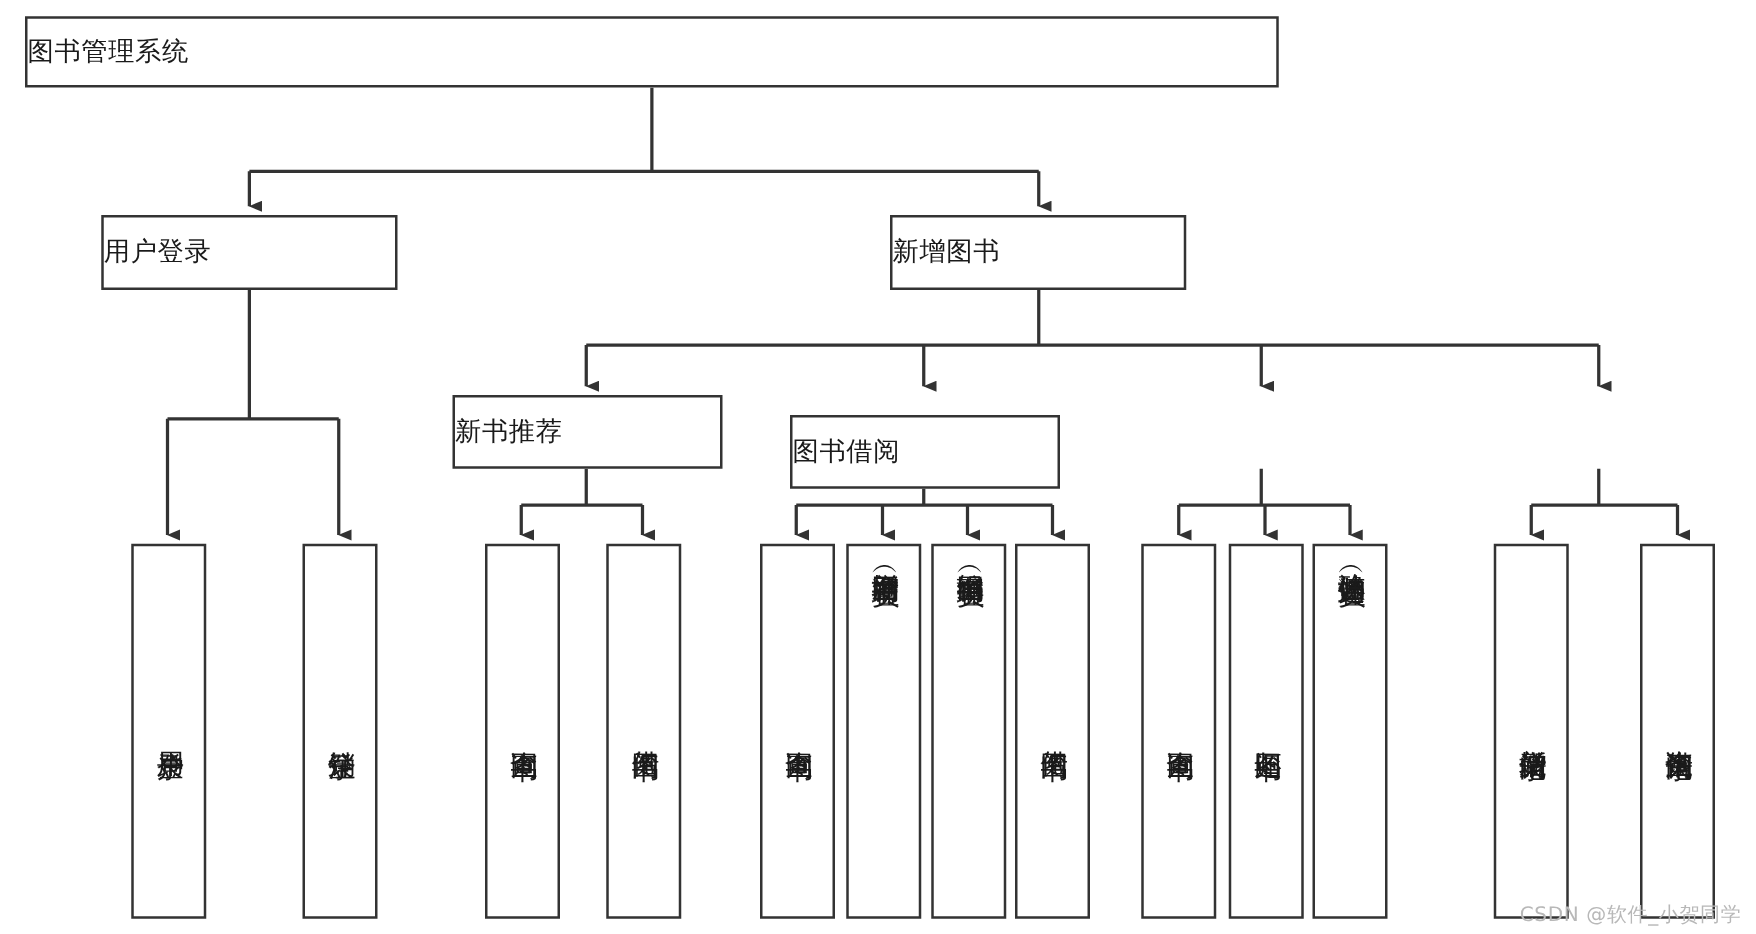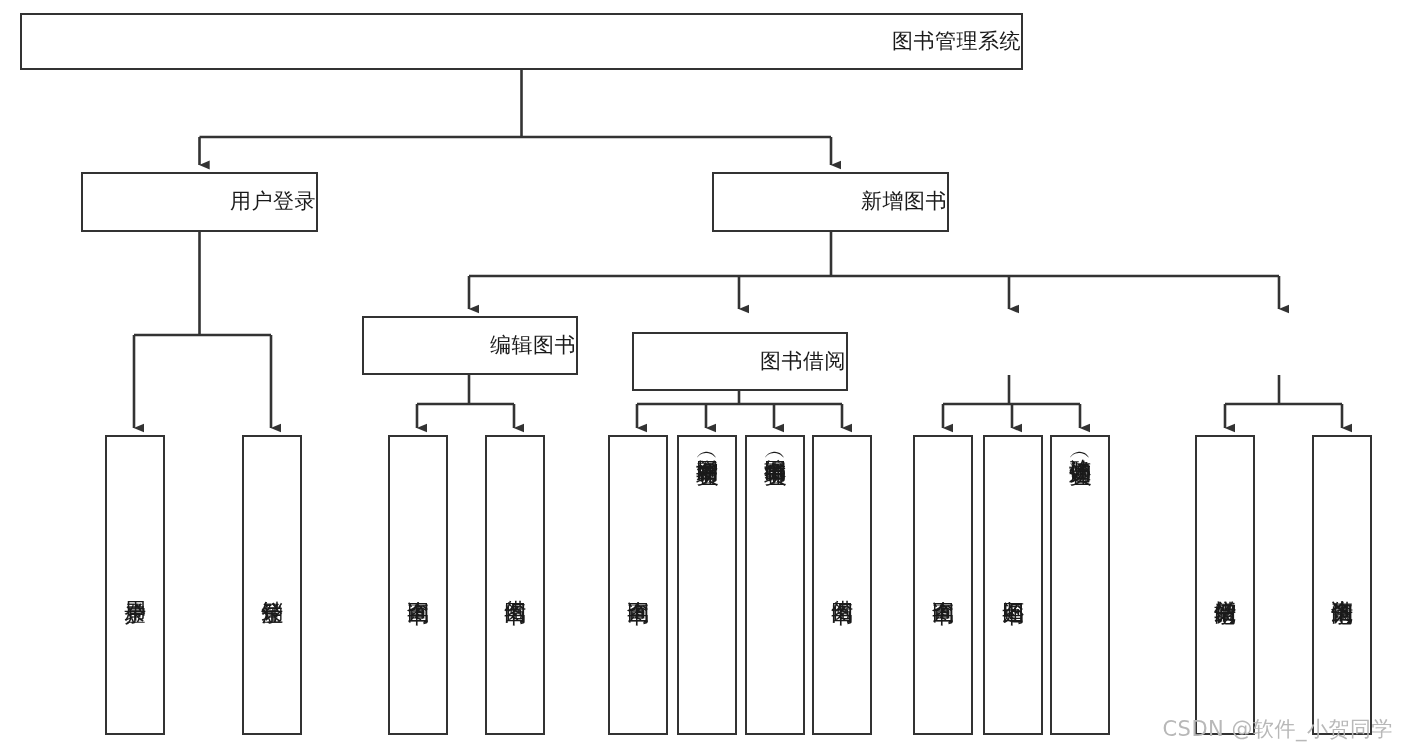--- a/index.html
+++ b/index.html
@@ -26,21 +26,21 @@
     width: 1405px;
     height: 747px;
   }
   .node {
     position: absolute;
     box-sizing: border-box;
     background: #ffffff;
     border: 2px solid #333333;
     display: flex;
     align-items: center;
-    justify-content: flex-end;
+    justify-content: flex-start;
     z-index: 2;
   }
   .node-label {
     color: #1a1a1a;
     font-size: 21px;
     line-height: 1.12;
     letter-spacing: 0.5px;
     white-space: nowrap;
     text-align: center;
   }
@@ -68,21 +68,21 @@
   }
   .leaf-inner.top {
     align-items: flex-start;
     padding-top: 4px;
   }
   .watermark {
     position: absolute;
     right: 12px;
     bottom: 4px;
     color: #b8b8b8;
-    font-size: 21px;
+    font-size: 16px;
     letter-spacing: 0.5px;
     white-space: nowrap;
     z-index: 5;
     user-select: none;
   }
 </style>
 </head>
 <body>
 
 <div id="canvas">
@@ -142,21 +142,21 @@
   </div>
 
   <div class="node" style="left:81px; top:172px; width:237px; height:60px;">
     <span class="node-label">用户登录</span>
   </div>
   <div class="node" style="left:712px; top:172px; width:237px; height:60px;">
     <span class="node-label">新增图书</span>
   </div>
 
   <div class="node" style="left:362px; top:316px; width:216px; height:59px;">
-    <span class="node-label">编辑图书</span>
+    <span class="node-label">新书推荐</span>
   </div>
   <div class="node" style="left:632px; top:332px; width:216px; height:59px;">
     <span class="node-label">图书借阅</span>
   </div>
 
   <div class="node leaf" style="left:105px; top:435px; width:60px; height:300px;">
     <div class="leaf-inner">
       <span class="node-label">用户登录</span>
     </div>
   </div>

